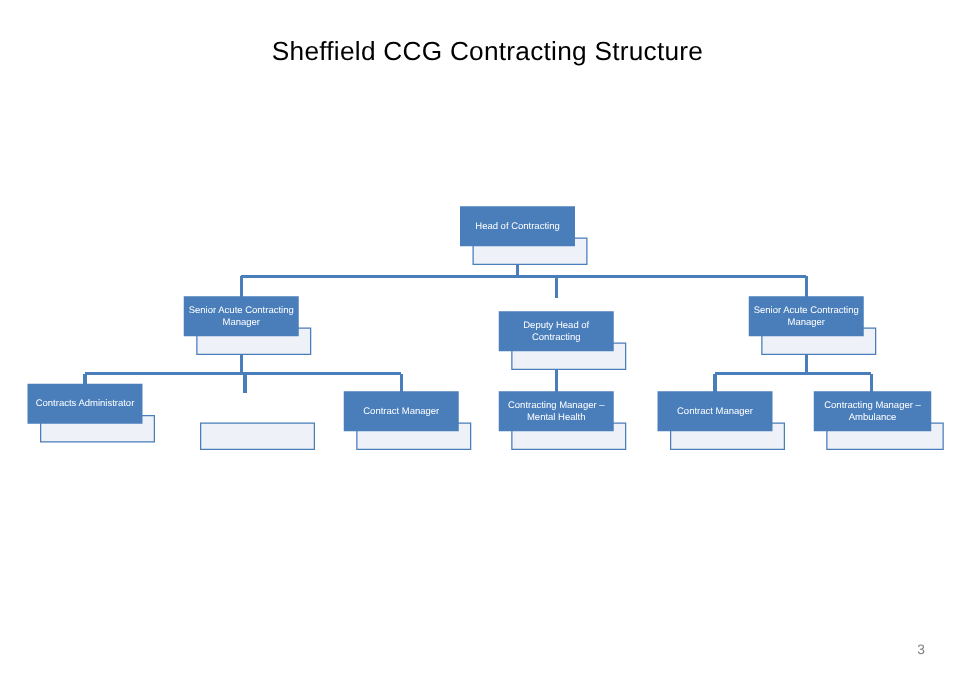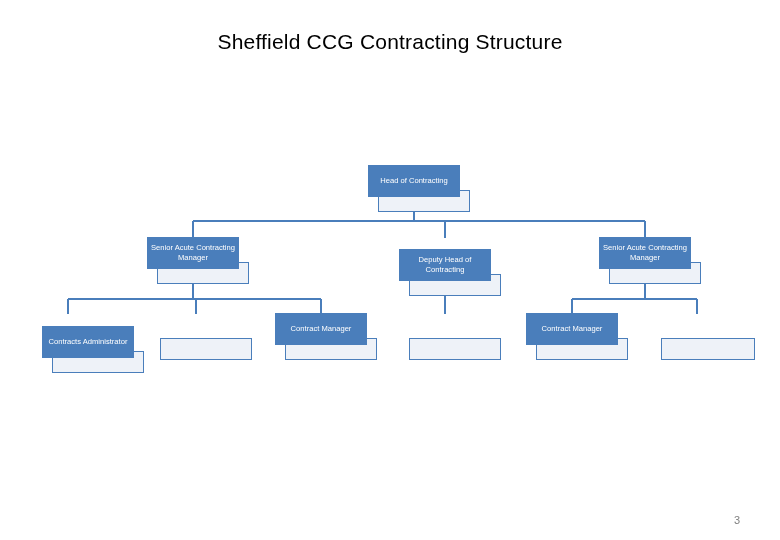--- a/index.html
+++ b/index.html
@@ -157,50 +157,56 @@
       </div>
     </div>
 
     <div class="node" style="left:599px; top:237px;">
       <div class="shadowbox"></div>
       <div class="mainbox">
         <span class="label">Senior Acute Contracting Manager</span>
       </div>
     </div>
 
-    <div class="node" style="left:22px; top:326px;margin-left:20px;">
+    <div class="node" style="left:22px; top:307px;">
       <div class="shadowbox"></div>
       <div class="mainbox">
         <span class="label">Contracts Administrator</span>
       </div>
     </div>
 
     <div class="node" style="left:150px; top:313px;">
       <div class="shadowbox"></div>
     </div>
 
     <div class="node" style="left:275px; top:313px;">
       <div class="shadowbox"></div>
       <div class="mainbox">
         <span class="label">Contract Manager</span>
       </div>
     </div>
 
     <div class="node" style="left:399px; top:313px;">
       <div class="shadowbox"></div>
+      <div class="mainbox">
+        <span class="label">Contracting Manager – Mental Health</span>
+      </div>
     </div>
 
     <div class="node" style="left:526px; top:313px;">
       <div class="shadowbox"></div>
       <div class="mainbox">
         <span class="label">Contract Manager</span>
       </div>
     </div>
 
     <div class="node wide" style="left:651px; top:313px;">
       <div class="shadowbox"></div>
+      <div class="mainbox">
+        <span class="label">Contracting Manager – Ambulance</span>
+      </div>
     </div>
 
   </div>
 
   <div id="page-number">3</div>
 
 </div>
 
 </body></html>

